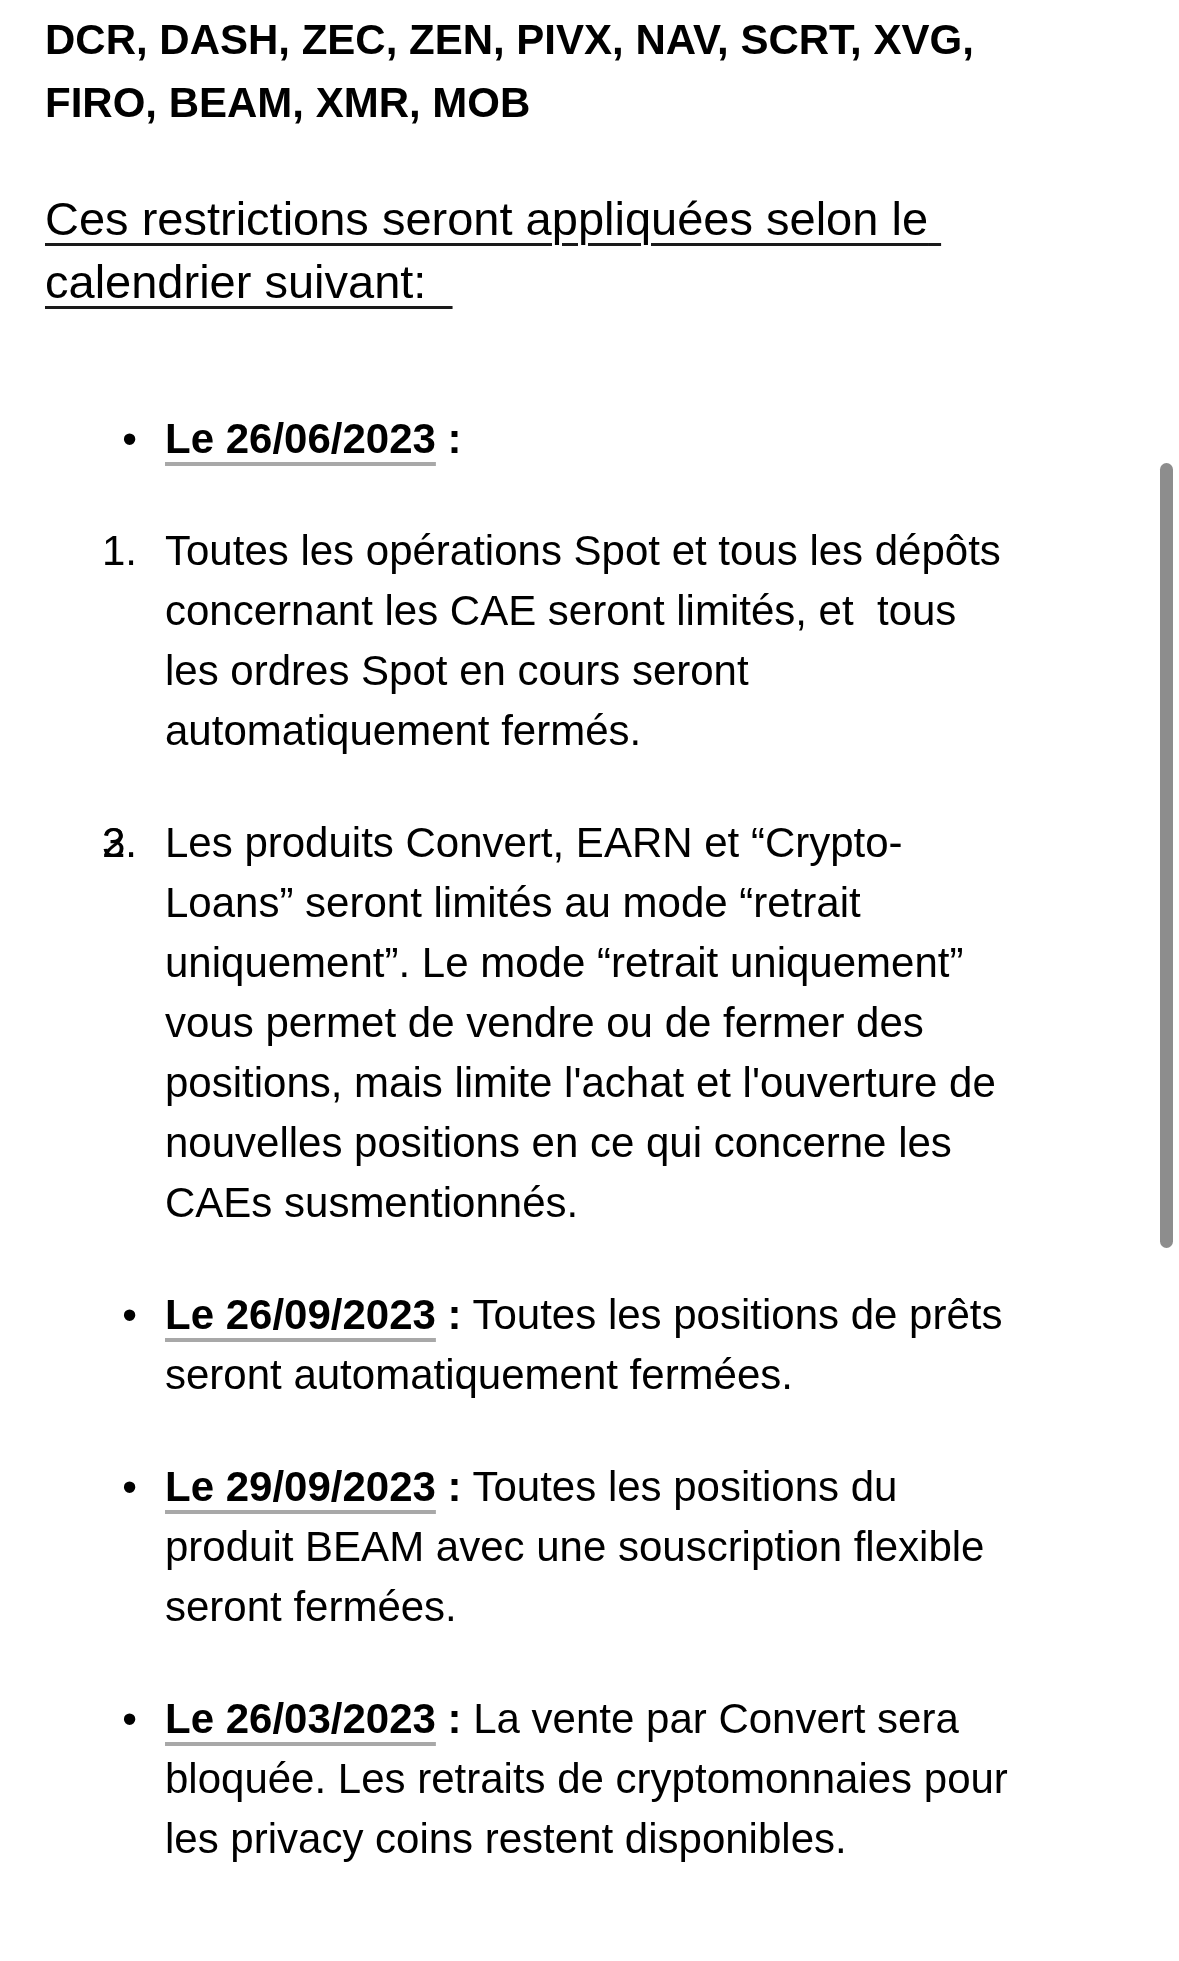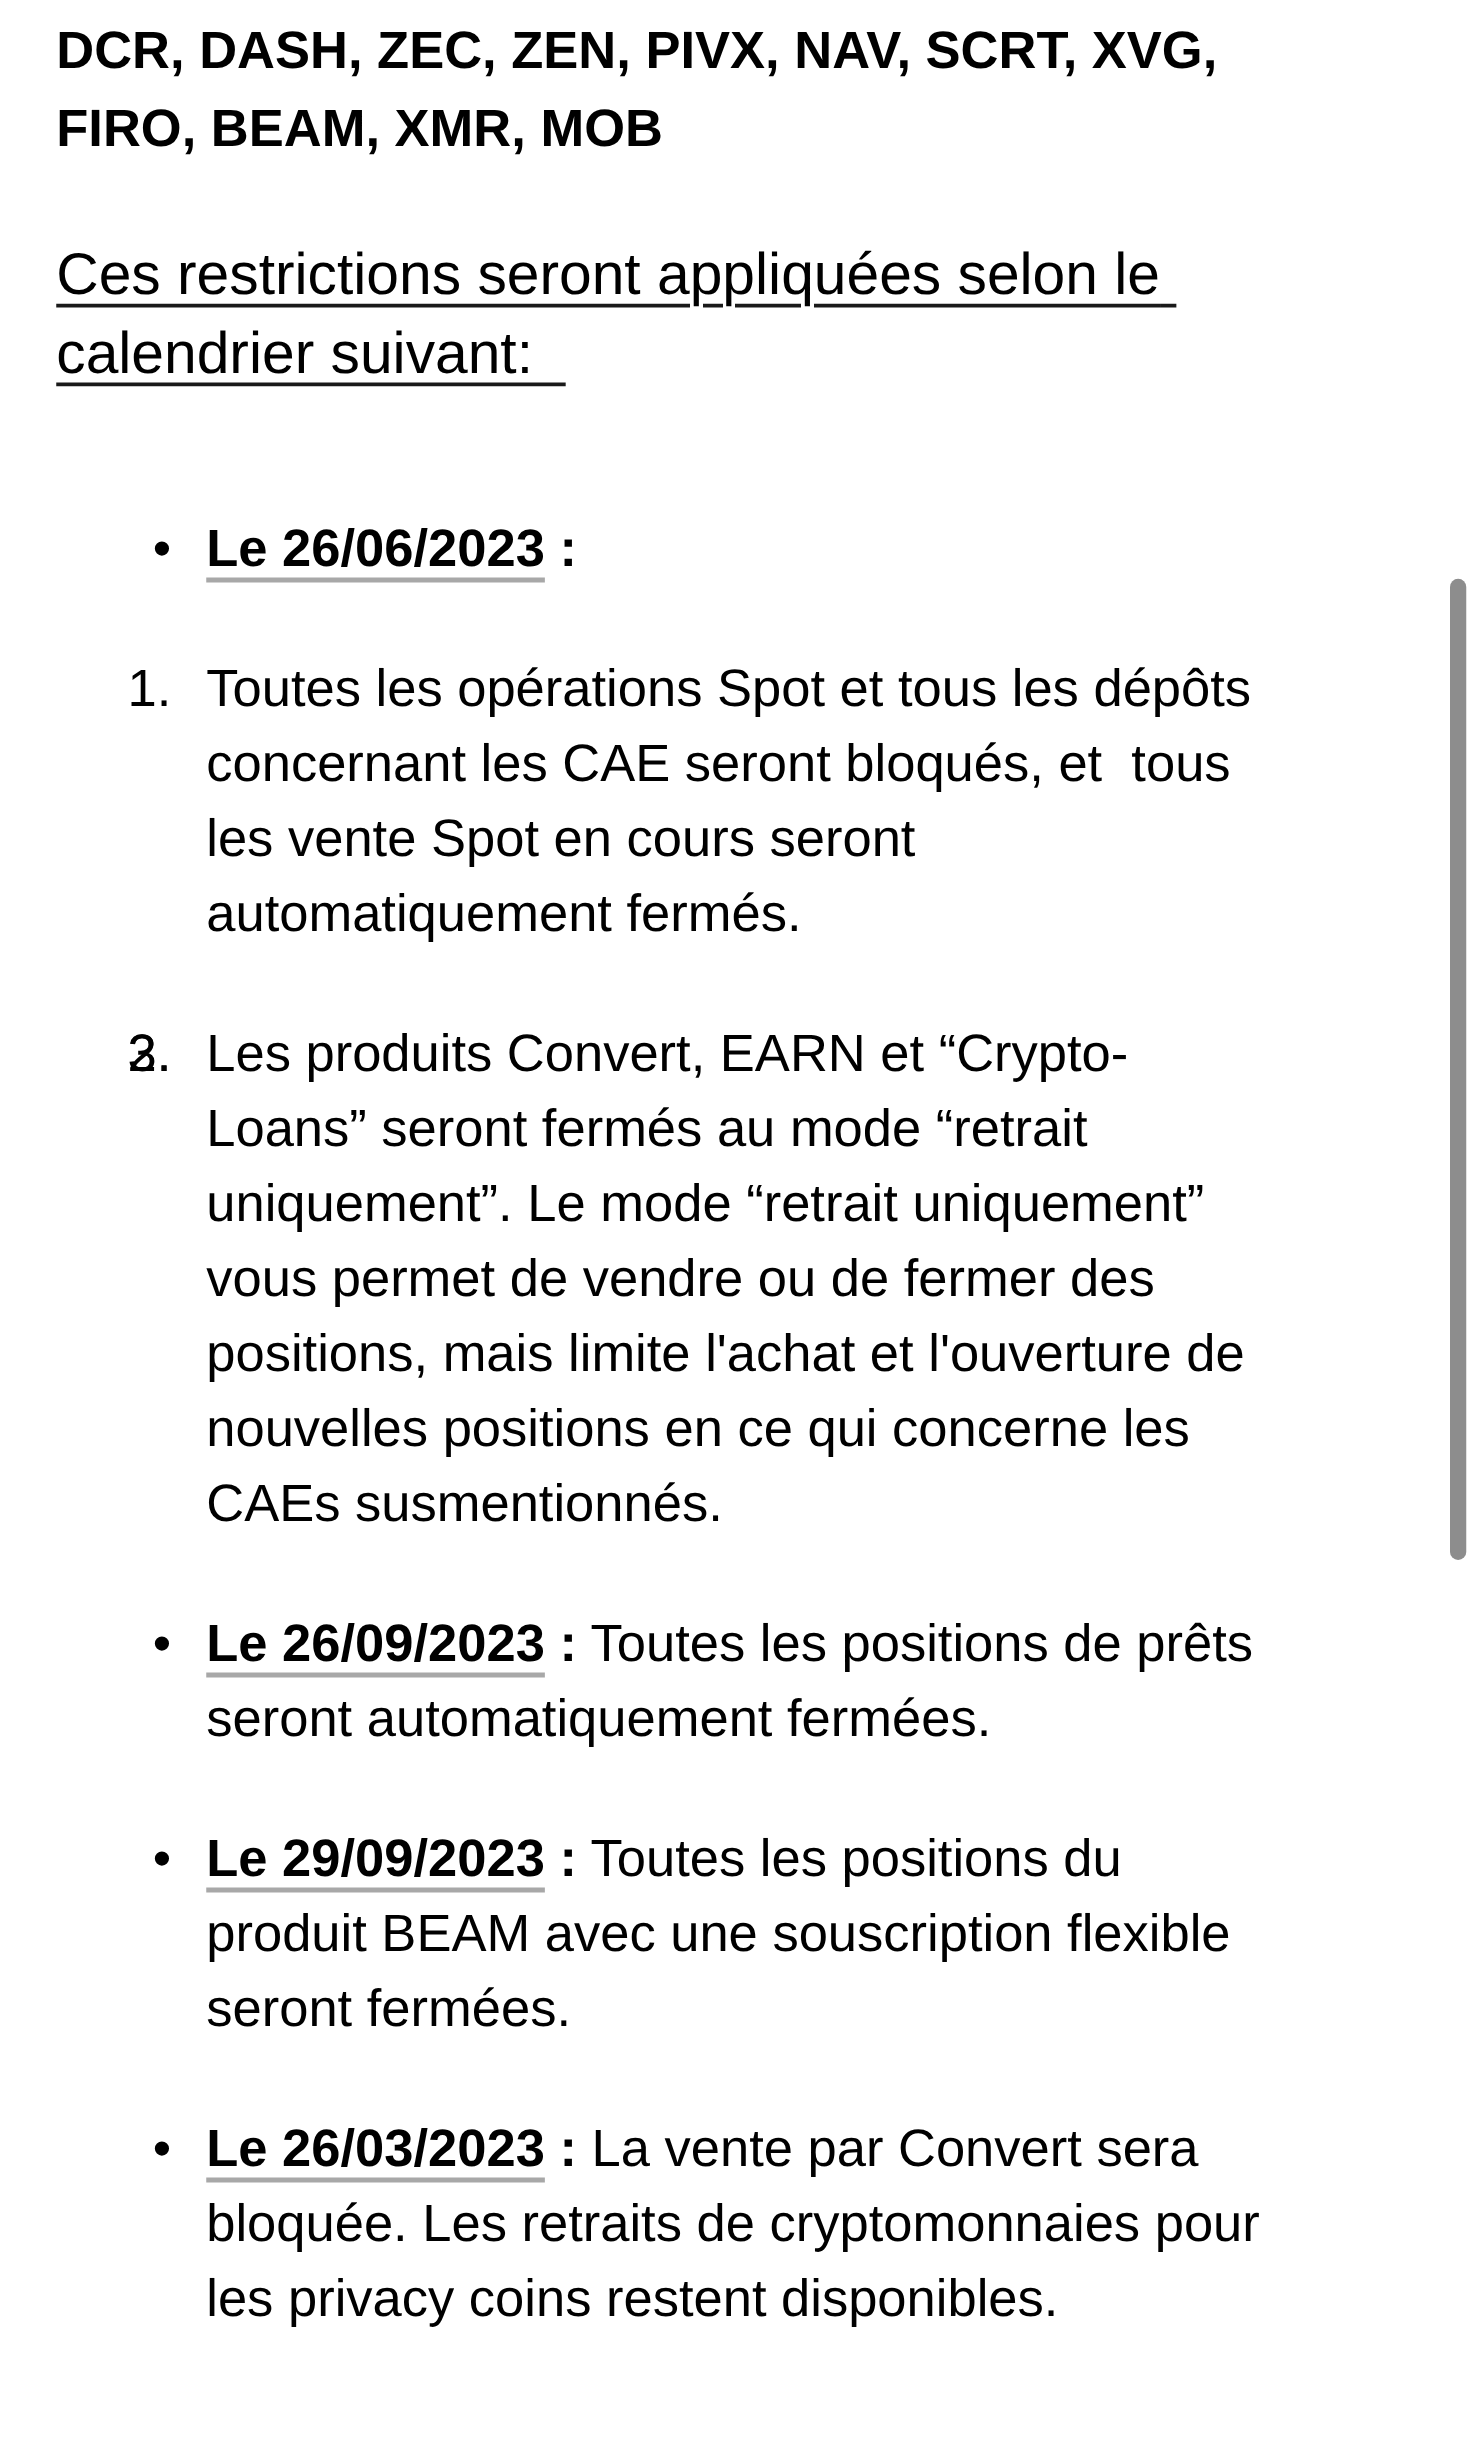--- a/index.html
+++ b/index.html
@@ -78,22 +78,22 @@
 </style>
 </head>
 <body>
 
 <div class="page">
   <div class="content">
     <p class="heading">DCR, DASH, ZEC, ZEN, PIVX, NAV, SCRT, XVG, FIRO, BEAM, XMR, MOB</p>
     <p class="intro">Ces restrictions seront appliquées selon le calendrier suivant:  </p>
     <div class="schedule" id="schedule">
         <div class="item"><span class="marker">•</span><span class="body"><span class="date">Le 26/06/2023</span><span class="sep"> :</span></span></div>
-        <div class="item"><span class="marker">1.</span><span class="body"><span class="txt">Toutes les opérations Spot et tous les dépôts concernant les CAE seront bloqués, et  tous les vente Spot en cours seront automatiquement fermés.</span></span></div>
+        <div class="item"><span class="marker">1.</span><span class="body"><span class="txt">Toutes les opérations Spot et tous les dépôts concernant les CAE seront limités, et  tous les ordres Spot en cours seront automatiquement fermés.</span></span></div>
         <div class="item"><span class="marker">2.</span></div>
-        <div class="item"><span class="marker">3.</span><span class="body"><span class="txt">Les produits Convert, EARN et “Crypto-Loans” seront fermés au mode “retrait uniquement”. Le mode “retrait uniquement” vous permet de vendre ou de fermer des positions, mais limite l'achat et l'ouverture de nouvelles positions en ce qui concerne les CAEs susmentionnés.</span></span></div>
+        <div class="item"><span class="marker">3.</span><span class="body"><span class="txt">Les produits Convert, EARN et “Crypto-Loans” seront limités au mode “retrait uniquement”. Le mode “retrait uniquement” vous permet de vendre ou de fermer des positions, mais limite l'achat et l'ouverture de nouvelles positions en ce qui concerne les CAEs susmentionnés.</span></span></div>
         <div class="item"><span class="marker">•</span><span class="body"><span class="date">Le 26/09/2023</span><span class="sep"> :</span> <span class="txt">Toutes les positions de prêts seront automatiquement fermées.</span></span></div>
         <div class="item"><span class="marker">•</span><span class="body"><span class="date">Le 29/09/2023</span><span class="sep"> :</span> <span class="txt">Toutes les positions du produit BEAM avec une souscription flexible seront fermées.</span></span></div>
         <div class="item"><span class="marker">•</span><span class="body"><span class="date">Le 26/03/2023</span><span class="sep"> :</span> <span class="txt">La vente par Convert sera bloquée. Les retraits de cryptomonnaies pour les privacy coins restent disponibles.</span></span></div>
       </div>
   </div>
   <div class="scrollbar-thumb"></div>
 </div>
 
 </body></html>

